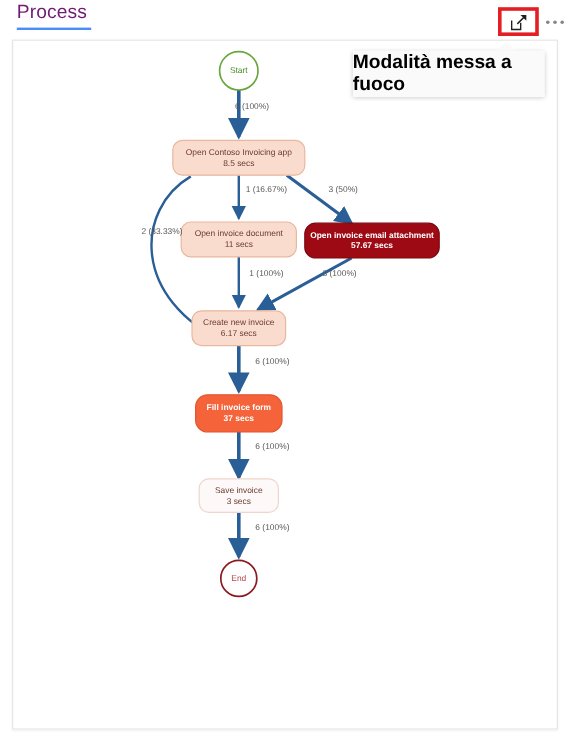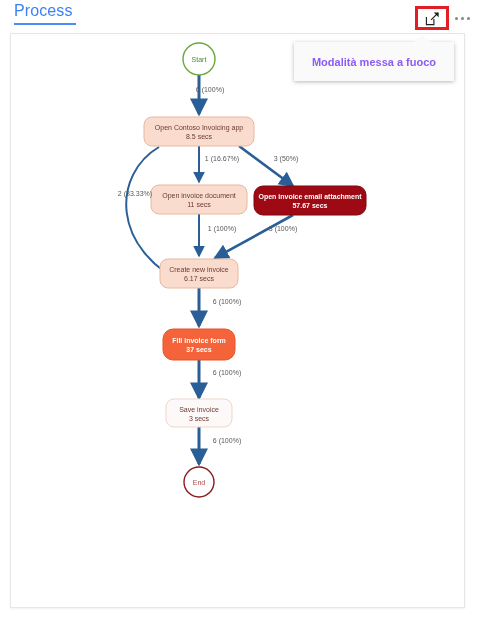--- a/index.html
+++ b/index.html
@@ -22,21 +22,21 @@
     width: 477px;
     height: 33px;
   }
   .tab {
     position: absolute;
     left: 14px;
     top: 2px;
   }
   .tab-label {
     font-size: 16px;
-    color: #3b82f6;
+    color: #701a75;
     letter-spacing: 0.1px;
     display: block;
     padding-bottom: 3px;
   }
   .tab-underline {
     height: 2px;
     background: #4a8df8;
     width: 62px;
   }
 
@@ -81,23 +81,23 @@
     width: 160px;
     height: 39px;
     background: #fafafa;
     box-shadow: 0 1px 4px rgba(0,0,0,0.28);
     display: flex;
     align-items: center;
     justify-content: center;
     z-index: 40;
   }
   .tooltip-text {
-    font-size: 11px;
+    font-size: 16px;
     font-weight: bold;
-    color: #8b5cf6;
+    color: #000000;
   }
   .tooltip-notch {
     position: absolute;
     top: -7px;
     right: 24px;
     width: 0; height: 0;
     border-left: 8px solid transparent;
     border-right: 8px solid transparent;
     border-bottom: 7px solid #fafafa;
   }

